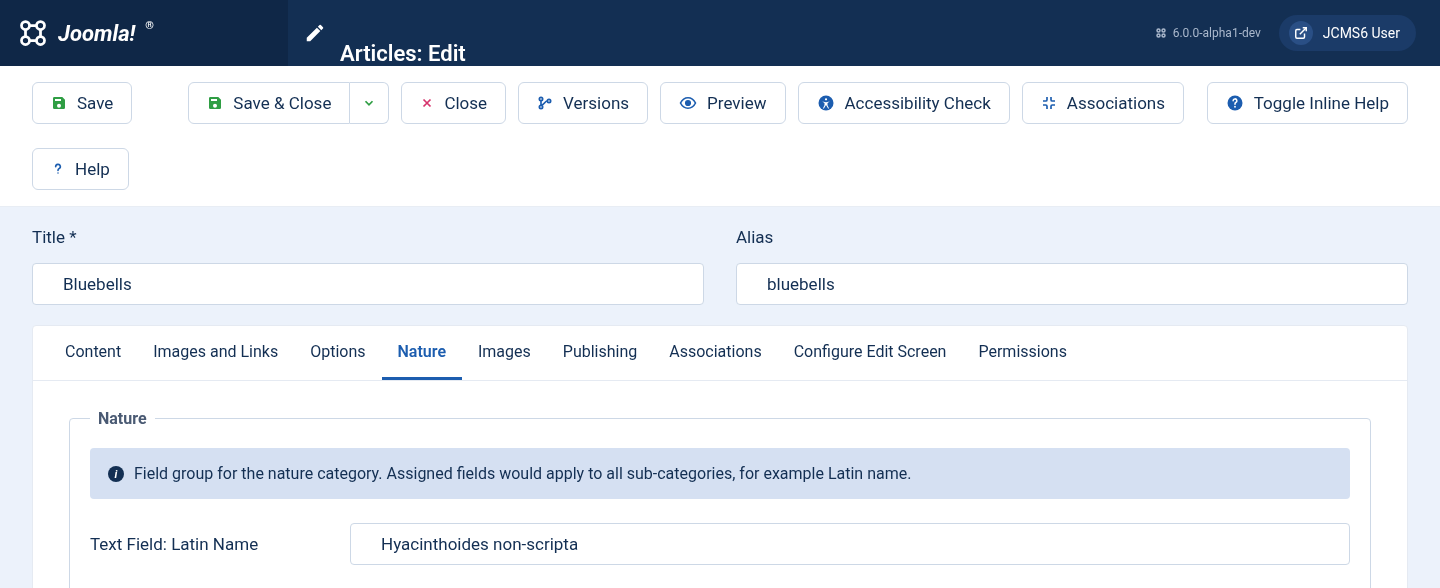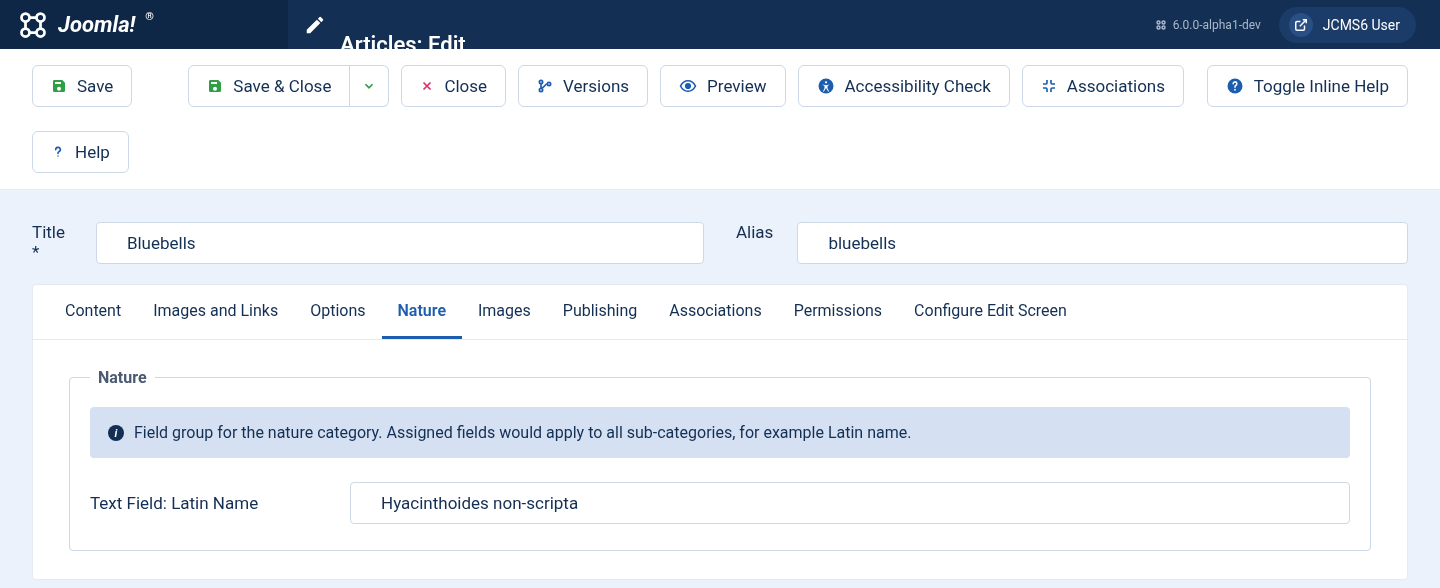--- a/index.html
+++ b/index.html
@@ -1,19 +1,19 @@
 <!DOCTYPE html>
 <html><head>
 <meta charset="utf-8">
 <style>
 * { box-sizing: border-box; margin: 0; padding: 0; }
 body { font-family: -apple-system, BlinkMacSystemFont, "Segoe UI", Roboto, Arial, sans-serif; font-size: 16px; color: #132f53; background: #f0f4fb; width: 1440px; }
 
 
-.top-header { display: flex; align-items: center; height: 49px; background: #132f53; color: #fff; }
+.top-header { display: flex; align-items: center; height: 66px; background: #132f53; color: #fff; }
 .brand { display: flex; align-items: center; padding: 0 18px; height: 100%; width: 288px; background: #0f2747; }
 .brand-logo { display: flex; align-items: center; gap: 10px; font-size: 22px; font-style: italic; font-weight: 700; }
 .brand-logo .reg { font-size: 11px; font-style: normal; position: relative; top: -8px; }
 .page-title-bar { flex: 1; display: flex; align-items: center; padding: 0 16px; gap: 14px; }
 .page-title-bar svg { flex-shrink: 0; }
 .page-title-text { font-size: 22px; font-weight: 600; margin-top: 40px; }
 .header-right { display: flex; align-items: center; gap: 18px; padding-right: 24px; }
 .version-text { font-size: 12px; color: #aab8cc; display: flex; align-items: center; gap: 6px; }
 .user-pill { display: flex; align-items: center; gap: 10px; background: #1b3b68; border-radius: 20px; padding: 6px 16px 6px 10px; font-size: 14px; }
 .user-pill-icon { width: 24px; height: 24px; border-radius: 50%; background: #2a4f85; display: flex; align-items: center; justify-content: center; }
@@ -27,21 +27,21 @@
 .btn-group .btn:last-child { border-radius: 0 6px 6px 0; border-left: 0; }
 .btn-caret { padding: 10px 12px; }
 .toolbar-right { margin-left: auto; }
 .ic-green { color: #2f9e44; }
 .ic-red { color: #d6336c; }
 .ic-blue { color: #1c5daf; }
 
 
 .content { padding: 20px 32px 40px; background: #ecf2fb; }
 .row { display: flex; gap: 32px; margin-bottom: 20px; }
-.field { flex: 1; display: flex; flex-direction: row; gap: 24px; margin-top: 12px; }
+.field { flex: 1; display: flex; flex-direction: column; gap: 16px; }
 .field-label { font-size: 17px; color: #132f53; }
 .text-input { width: 100%; border: 1px solid #cdd8e6; border-radius: 4px; padding: 10px 30px; font-size: 17px; font-family: inherit; color: #132f53; background: #fff; }
 
 
 .panel { background: #fff; border: 1px solid #e5eaf2; border-radius: 4px; }
 .tabs { display: flex; border-bottom: 1px solid #e5eaf2; padding: 0 16px; overflow-x: auto; }
 .tab { padding: 16px 16px; font-size: 16px; color: #132f53; cursor: pointer; border-bottom: 3px solid transparent; white-space: nowrap; }
 .tab.active { color: #1c5daf; border-bottom-color: #1c5daf; font-weight: 600; }
 .panel-body { padding: 28px 36px; }
 
@@ -228,22 +228,22 @@
 
   <div class="panel">
     <div class="tabs" id="tabs-container">
         <div class="tab">Content</div>
         <div class="tab">Images and Links</div>
         <div class="tab">Options</div>
         <div class="tab active">Nature</div>
         <div class="tab">Images</div>
         <div class="tab">Publishing</div>
         <div class="tab">Associations</div>
+        <div class="tab">Configure Edit Screen</div>
         <div class="tab">Permissions</div>
-        <div class="tab">Configure Edit Screen</div>
       </div>
     <div class="panel-body">
       <fieldset class="group">
         <legend>Nature</legend>
         <div class="info-box">
           <span class="info-icon">i</span>
           <span>Field group for the nature category. Assigned fields would apply to all sub-categories, for example Latin name.</span>
         </div>
         <div class="form-row">
           <div class="col-label">Text Field: Latin Name</div>

